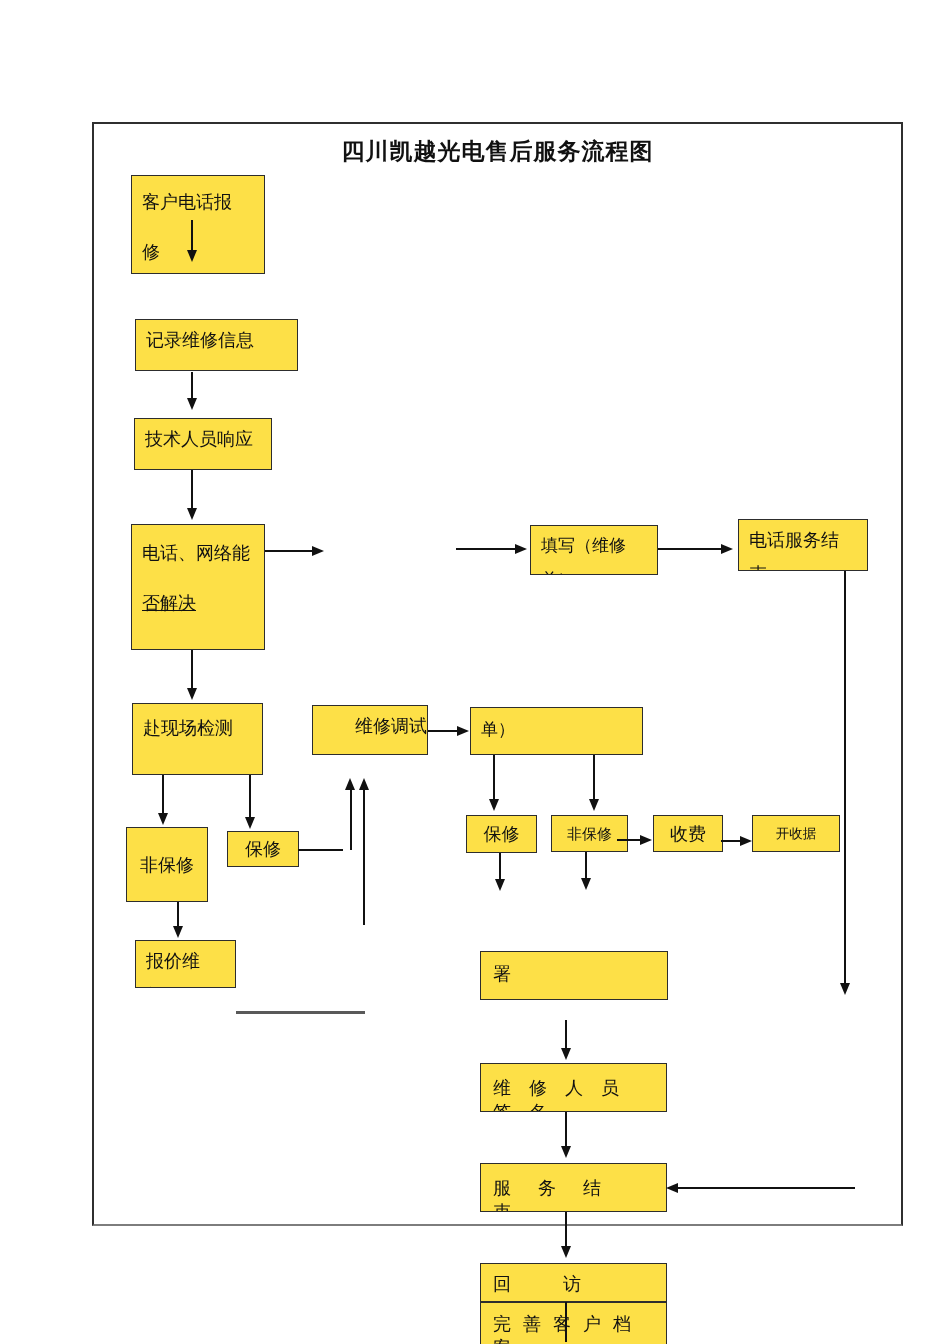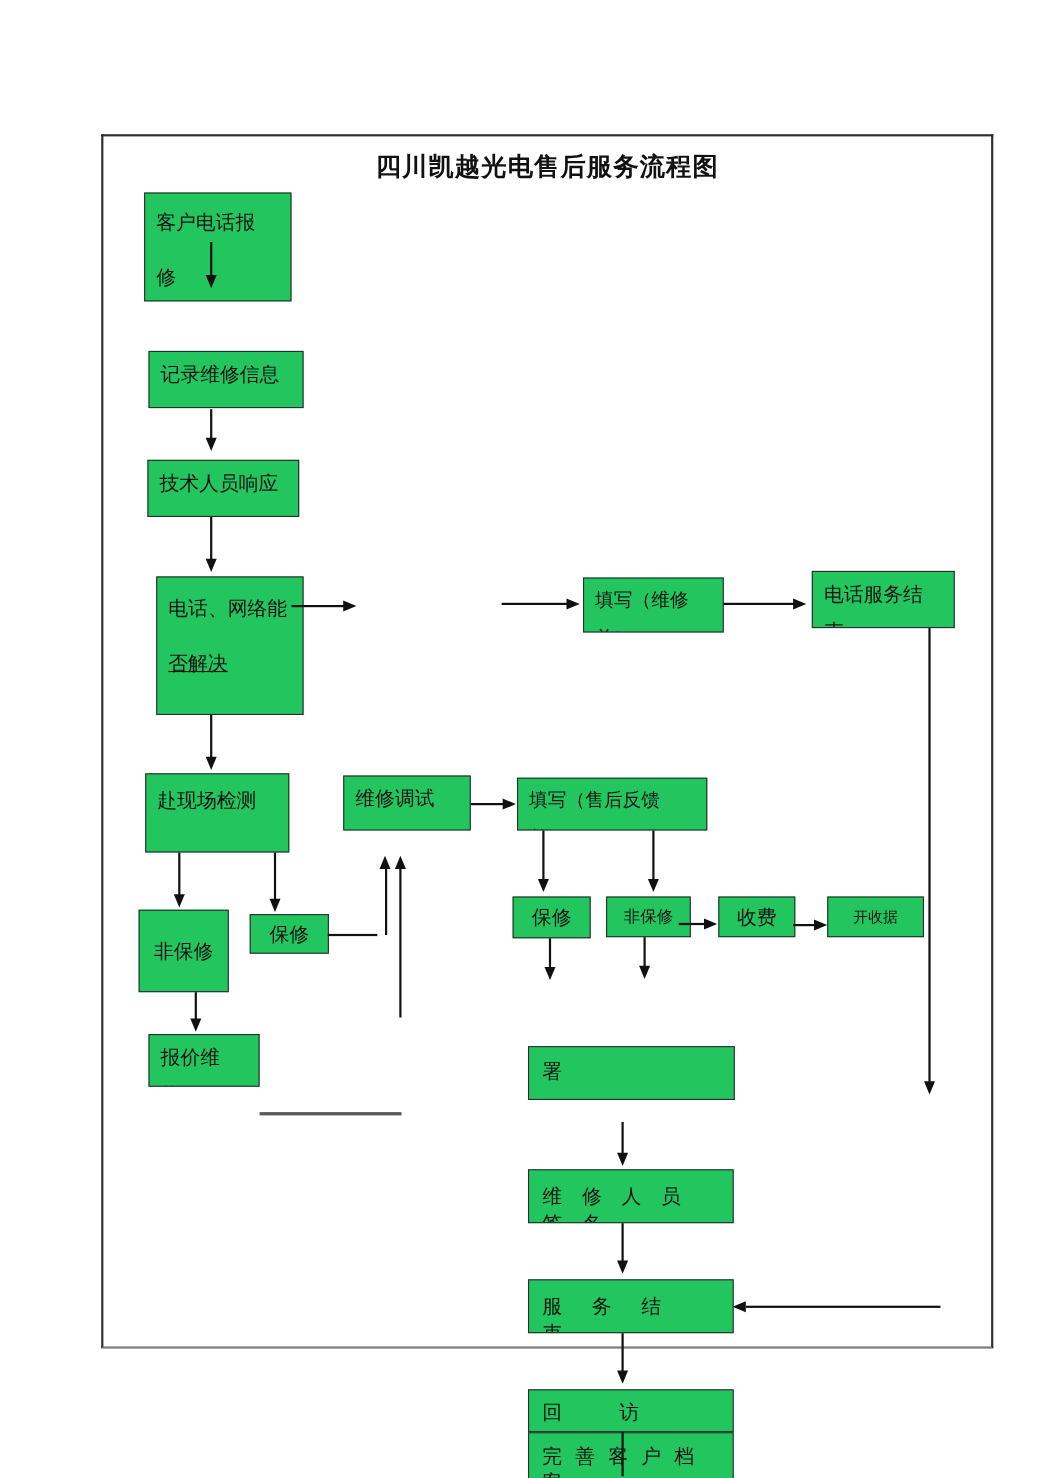--- a/index.html
+++ b/index.html
@@ -2,21 +2,21 @@
 <html><head>
 <meta charset="utf-8">
 <style>
   html,body{margin:0;padding:0;background:#fff;}
   .page{position:relative;width:950px;height:1344px;background:#fff;overflow:hidden;
         font-family:"Liberation Sans",sans-serif;color:#111;}
   .outer{position:absolute;left:92px;top:122px;width:811px;height:1104px;
          border:2px solid #2f2f2f;border-bottom-color:#7d7d7d;box-sizing:border-box;background:transparent;}
   .title{position:absolute;left:92px;top:136px;width:811px;text-align:center;
          font-size:23px;font-weight:bold;letter-spacing:1px;}
-  .b{position:absolute;background:#22c55e;border:1.6px solid #2d2d2d;box-sizing:border-box;
+  .b{position:absolute;background:#fde047;border:1.6px solid #2d2d2d;box-sizing:border-box;
      font-size:18px;line-height:24px;overflow:hidden;}
   .t1{padding:8px 0 0 10px;height:24px;}
   .t2{padding:0 0 0 10px;margin-top:10px;}
   .center{display:flex;align-items:center;justify-content:center;padding:0;}
   .vl{position:absolute;width:2px;background:#111;}
   .hl{position:absolute;height:2px;background:#111;}
   .ad{position:absolute;width:0;height:0;border-left:5.5px solid transparent;
       border-right:5.5px solid transparent;border-top:12px solid #111;}
   .au{position:absolute;width:0;height:0;border-left:5.5px solid transparent;
       border-right:5.5px solid transparent;border-bottom:12px solid #111;}
@@ -32,54 +32,53 @@
 <div class="page">
 
   <div class="outer"></div>
   <div class="title">四川凯越光电售后服务流程图</div>
 
   <div class="b" style="left:131px;top:175px;width:134px;height:99px;">
     <div class="t1" style="padding-top:14px;">客户电话报</div>
     <div class="t2" style="margin-top:26px;">修</div>
   </div>
 
-  <div class="b" style="left:135px;top:319px;width:141px;height:52px;">
+  <div class="b" style="left:135px;top:319px;width:163px;height:52px;">
     <div class="t1">记录维修信息</div>
   </div>
 
   <div class="b" style="left:134px;top:418px;width:138px;height:52px;">
     <div class="t1">技术人员响应</div>
   </div>
 
-  <div class="b" style="left:131px;top:524px;width:134px;height:126px;margin-left:11px;">
+  <div class="b" style="left:131px;top:524px;width:134px;height:126px;">
     <div class="t1" style="padding-top:16px;">电话、网络能</div>
     <div class="t2" style="margin-top:26px;text-decoration:underline;">否解决</div>
   </div>
 
 
   <div class="b" style="left:530px;top:525px;width:128px;height:50px;font-size:17px;">
     <div class="t1">填写（维修</div>
     <div class="t2">单）</div>
   </div>
 
   <div class="b" style="left:738px;top:519px;width:130px;height:52px;">
     <div class="t1">电话服务结</div>
     <div class="t2">束</div>
   </div>
 
   <div class="b" style="left:132px;top:703px;width:131px;height:72px;">
     <div class="t1" style="padding-top:12px;">赴现场检测</div>
   </div>
 
-  <div class="b" style="left:312px;top:705px;width:116px;height:50px;">
+  <div class="b" style="left:312px;top:705px;width:116px;height:50px;text-align:right;">
     <div class="t1">维修调试</div>
   </div>
 
   <div class="b" style="left:470px;top:707px;width:173px;height:48px;font-size:17px;">
-    <div class="t1">填写（售后反馈</div>
     <div class="t2">单）</div>
   </div>
 
   <div class="b center" style="left:126px;top:827px;width:82px;height:75px;">
     <span>非保修</span>
   </div>
 
   <div class="b center" style="left:227px;top:831px;width:72px;height:36px;">
     <span>保修</span>
   </div>

